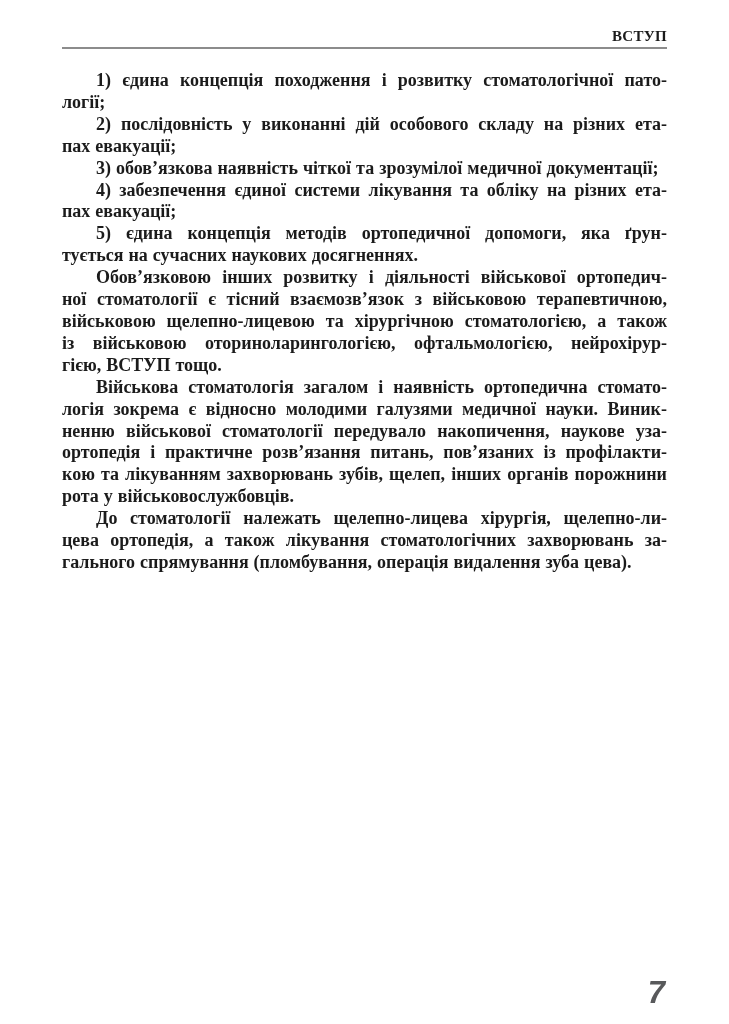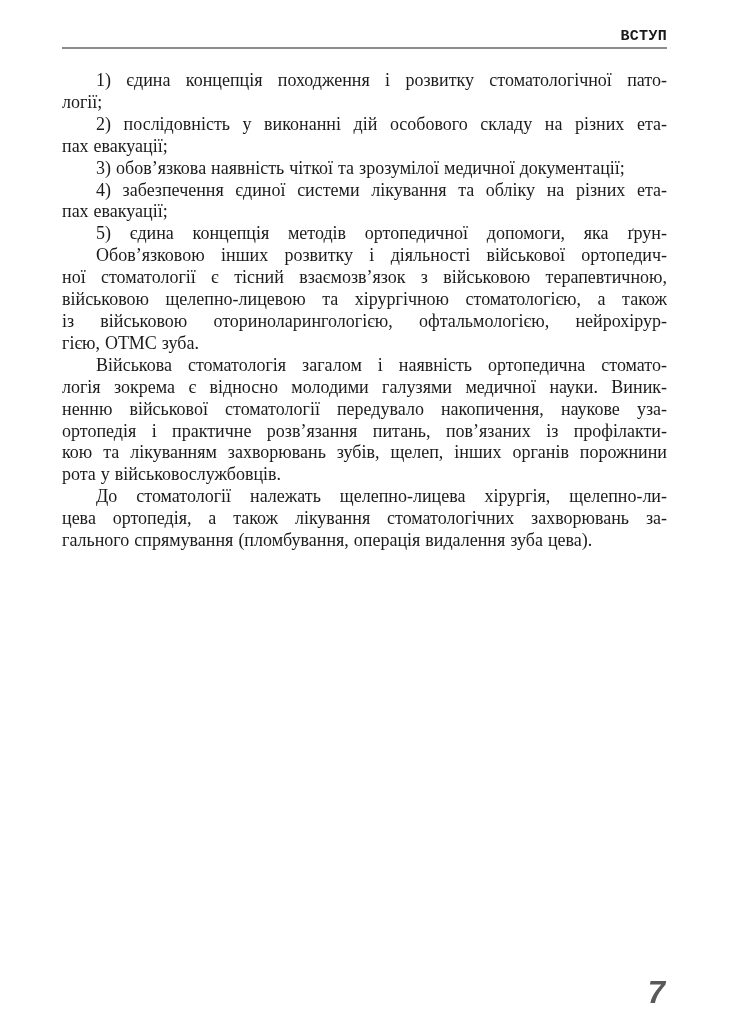--- a/index.html
+++ b/index.html
@@ -15,21 +15,21 @@
     overflow: hidden;
     font-family: "Liberation Serif", serif;
     color: var(--text-color, #1b1b1b);
   }
   .running-header {
     position: absolute;
     left: 62px;
     width: 605px;
     top: 28px;
     text-align: right;
-    font-family: Liberation Mono, monospace;
+    font-family: Liberation Serif, serif;
     font-weight: bold;
     font-size: 15px;
     letter-spacing: 0.3px;
     color: var(--text-color, #1b1b1b);
   }
   .header-rule {
     position: absolute;
     left: 62px;
     width: 605px;
     top: 47px;
@@ -45,20 +45,21 @@
   .para {
     margin: 0;
     padding: 0;
   }
   .line {
     font-size: 18px;
     line-height: 21.9px;
     text-align: justify;
     text-align-last: justify;
     word-spacing: 0.5px;
+    font-weight: bold;
   }
   .line.final {
     text-align-last: left;
   }
   .line.first {
     text-indent: 34px;
   }
   .page-number {
     position: absolute;
     right: 64px;
@@ -88,27 +89,28 @@
       </div>
       <div class="para">
         <div class="line first final">3) обов’язкова наявність чіткої та зрозумілої медичної документації;</div>
       </div>
       <div class="para">
         <div class="line first">4) забезпечення єдиної системи лікування та обліку на різних ета-</div>
         <div class="line final">пах евакуації;</div>
       </div>
       <div class="para">
         <div class="line first">5) єдина концепція методів ортопедичної допомоги, яка ґрун-</div>
+        <div class="line final">тується на сучасних наукових досягненнях.</div>
       </div>
       <div class="para">
         <div class="line first">Обов’язковою інших розвитку і діяльності військової ортопедич-</div>
         <div class="line">ної стоматології є тісний взаємозв’язок з військовою терапевтичною,</div>
         <div class="line">військовою щелепно-лицевою та хірургічною стоматологією, а також</div>
         <div class="line">із військовою оториноларингологією, офтальмологією, нейрохірур-</div>
-        <div class="line final">гією, ОТМС зуба.</div>
+        <div class="line final">гією, ВСТУП тощо.</div>
       </div>
       <div class="para">
         <div class="line first">Військова стоматологія загалом і наявність ортопедична стомато-</div>
         <div class="line">логія зокрема є відносно молодими галузями медичної науки. Виник-</div>
         <div class="line">ненню військової стоматології передувало накопичення, наукове уза-</div>
         <div class="line">ортопедія і практичне розв’язання питань, пов’язаних із профілакти-</div>
         <div class="line">кою та лікуванням захворювань зубів, щелеп, інших органів порожнини</div>
         <div class="line final">рота у військовослужбовців.</div>
       </div>
       <div class="para">

